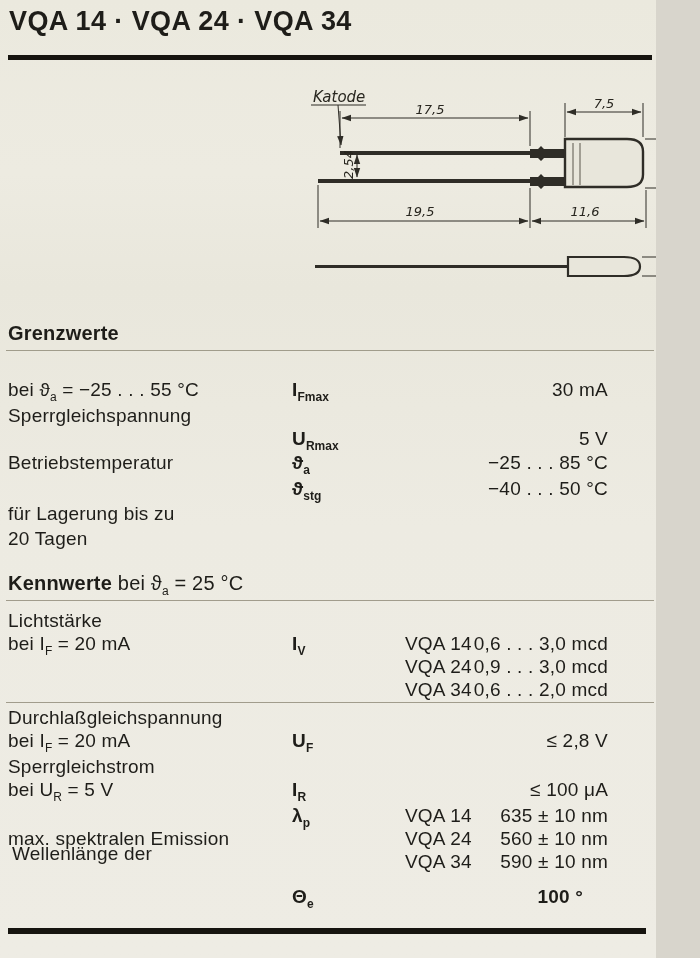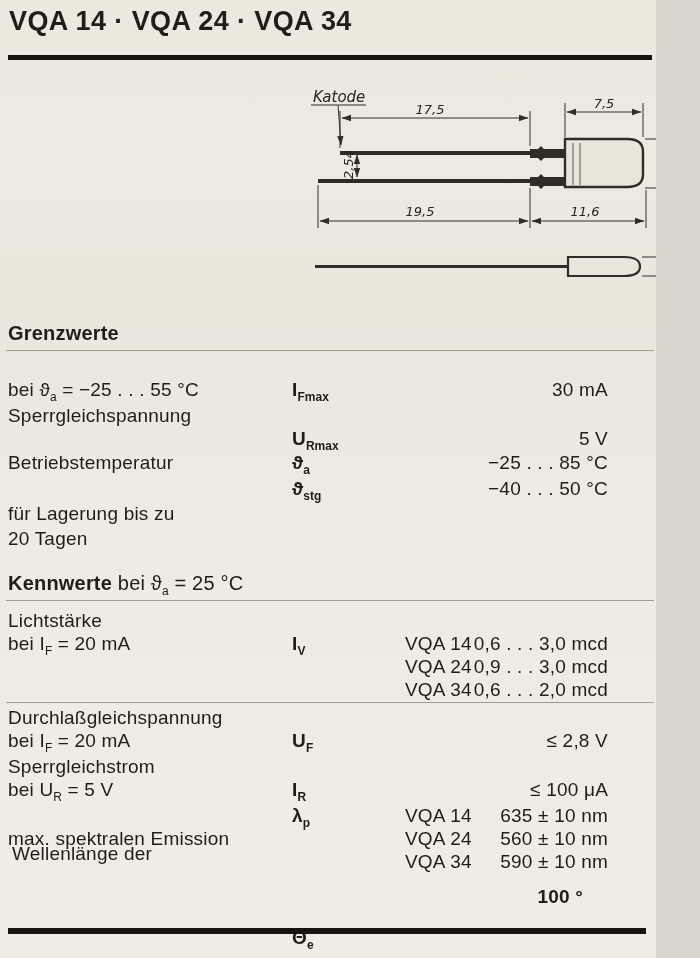--- a/index.html
+++ b/index.html
@@ -158,17 +158,17 @@
   <div class="t" style="left:12px;top:805px;margin-top:38px;">Wellenlänge der</div>
   <div class="t" style="left:8px;top:828px;">max. spektralen Emission</div>
   <div class="t sym" style="left:292px;top:805px;"><span>λ</span><sub>p</sub></div>
   <div class="t" style="left:405px;top:805px;">VQA 14</div>
   <div class="t val" style="top:805px;">635 ± 10 nm</div>
   <div class="t" style="left:405px;top:828px;">VQA 24</div>
   <div class="t val" style="top:828px;">560 ± 10 nm</div>
   <div class="t" style="left:405px;top:851px;">VQA 34</div>
   <div class="t val" style="top:851px;">590 ± 10 nm</div>
 
-  <div class="t sym" style="left:292px;top:886px;margin-top:41px;"><span>Θ</span><sub>e</sub></div>
+  <div class="t sym" style="left:292px;top:886px;"><span>Θ</span><sub>e</sub></div>
   <div class="t val-wide bold" style="position:absolute;font-size:19px;white-space:nowrap;top:886px;">100 °</div>
 
   <div class="rule-thick" style="top:928px;height:6px;right:10px;"></div>
 </div>
 
 </body></html>

